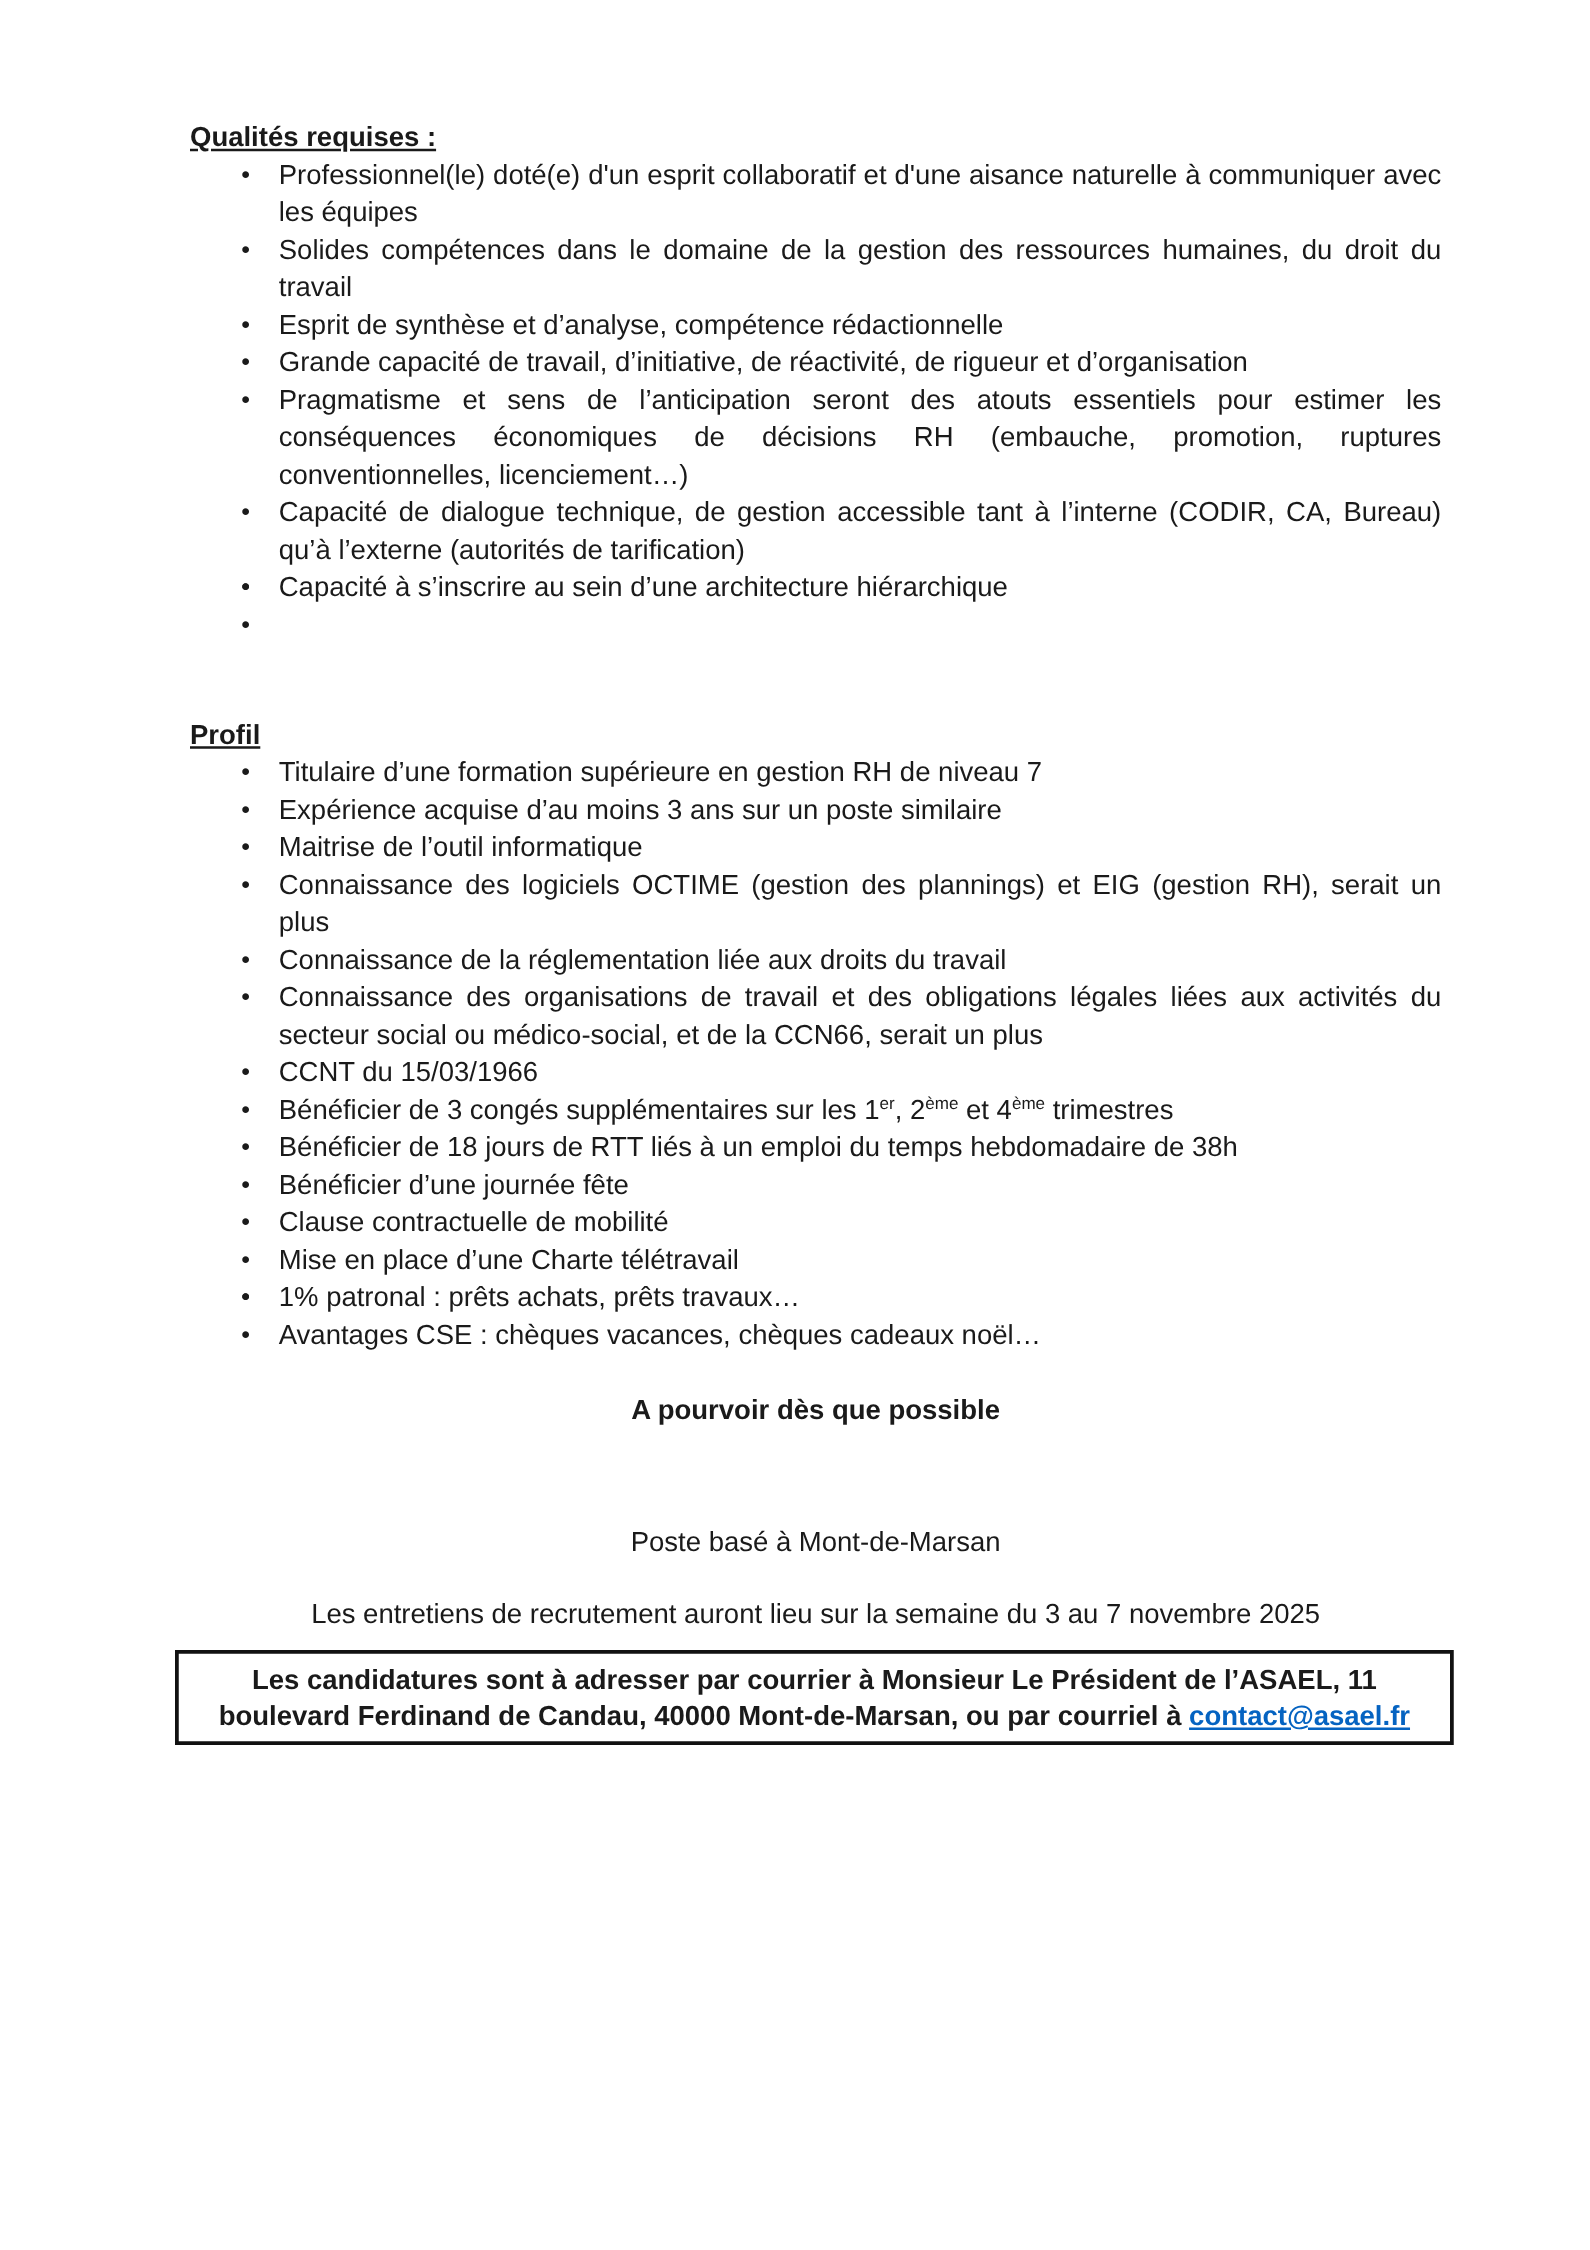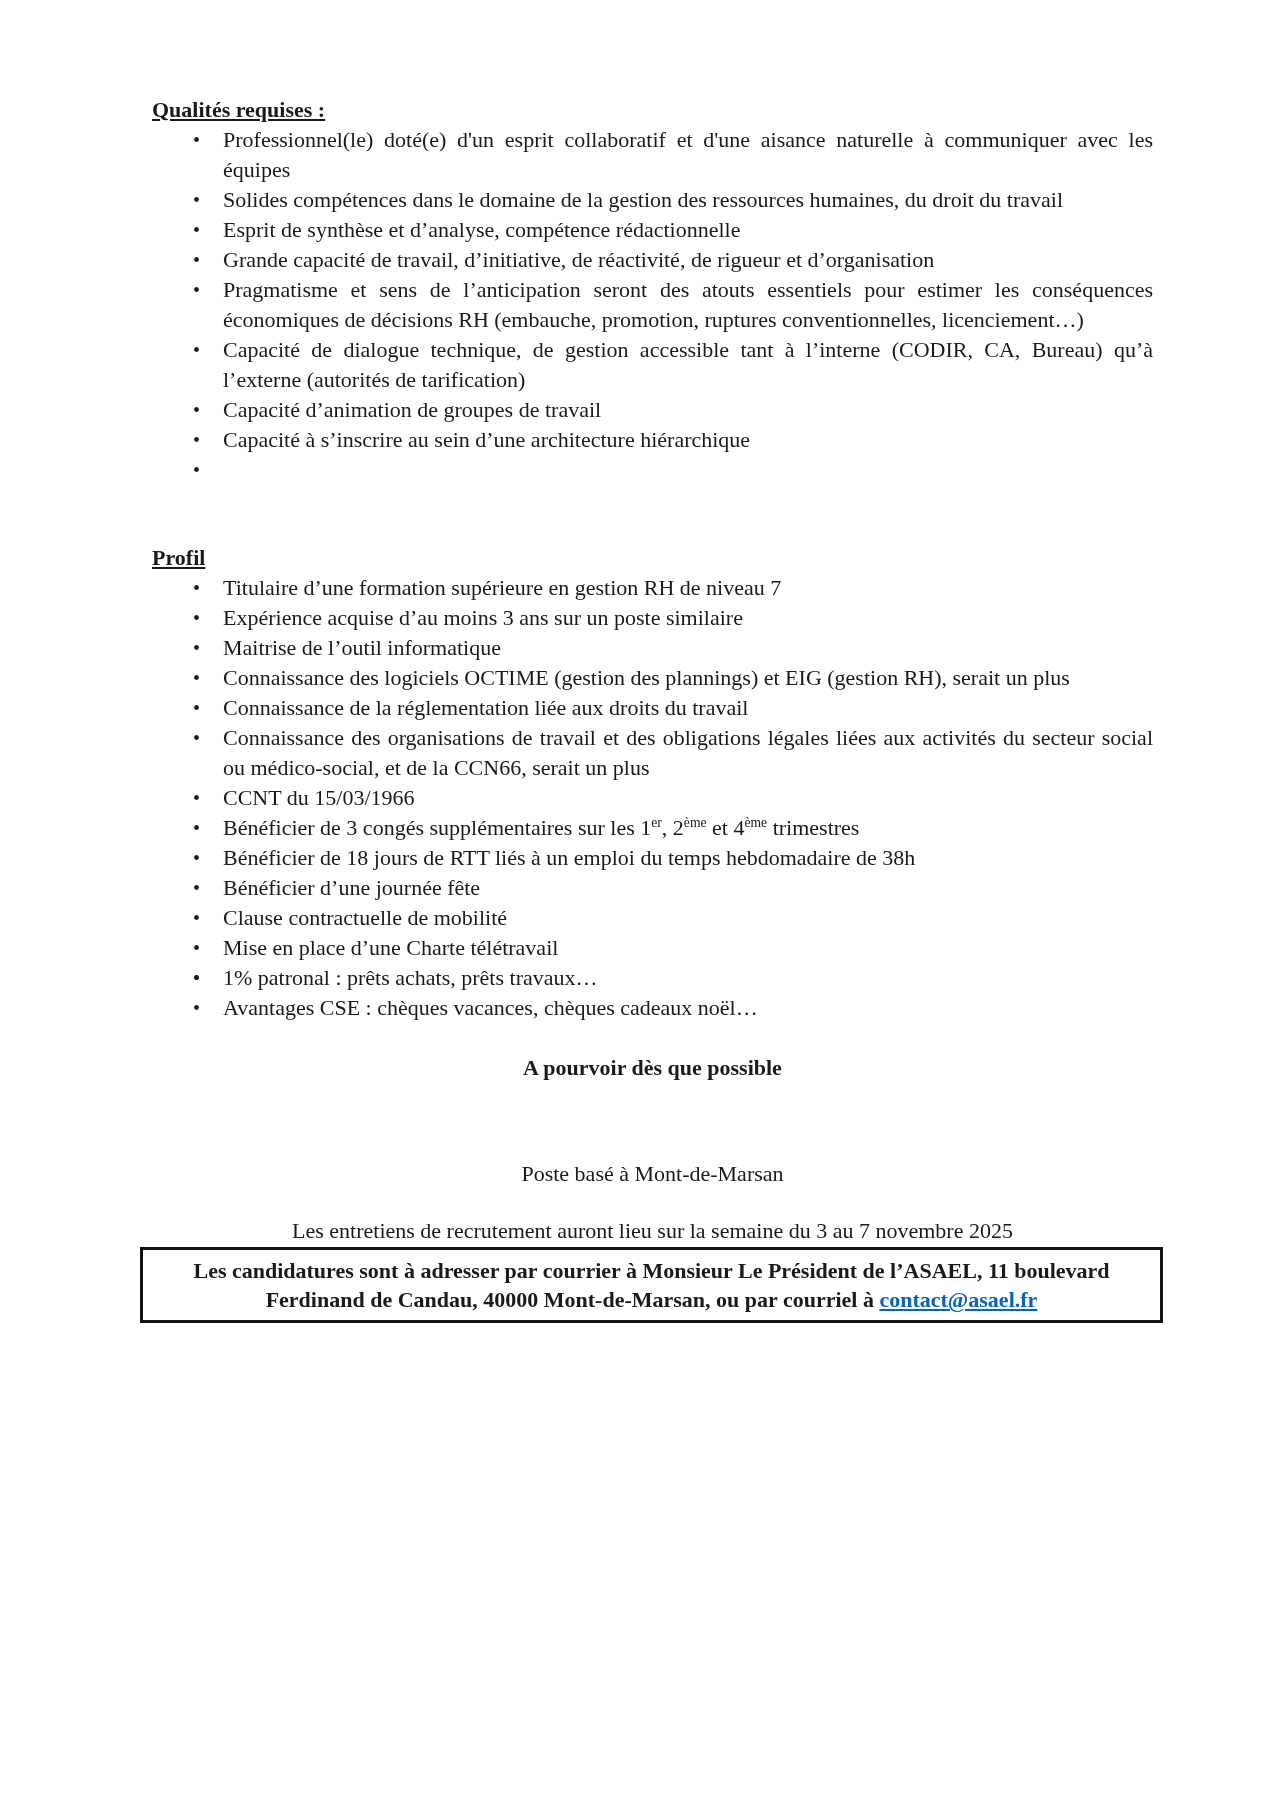--- a/index.html
+++ b/index.html
@@ -7,21 +7,21 @@
     padding: 0;
     background: #ffffff;
   }
   .page {
     position: relative;
     width: 1272px;
     height: 1444px;
     margin: 0 auto;
     background: #ffffff;
     color: #1a1a1a;
-    font-family: Liberation Serif, serif;
+    font-family: Liberation Sans, sans-serif;
     font-size: 22px;
     line-height: 30px;
     box-sizing: border-box;
     padding: 0 119px 0 152px;
     overflow: hidden;
   }
   .section-heading {
     font-size: 22px;
     font-weight: bold;
     text-decoration: underline;
@@ -60,21 +60,21 @@
     margin-top: 20px;
   }
   .center-line {
     text-align: center;
   }
   .line-poste      { margin-top: 76px; }
   .line-apourvoir  { margin-top: 30px; font-weight: bold; }
   .line-entretiens { margin-top: 27px; }
 
   .application-box {
-    margin-top: 1px;
+    margin-top: 14px;
     margin-left: -12px;
     margin-right: -10px;
     border: 3px solid #c2410c;
     padding: 6px 30px;
     text-align: center;
     font-weight: bold;
     line-height: 29px;
   }
   .application-box a {
     font-weight: bold;
@@ -87,21 +87,21 @@
 <div class="page">
 
   <h2 class="section-heading heading-qualites">Qualités requises :</h2>
   <ul class="bullet-list list-qualites">
       <li><span class="bullet">•</span><span><span>Professionnel(le) doté(e) d'un esprit collaboratif et d'une aisance naturelle à communiquer avec les équipes</span></span></li>
       <li><span class="bullet">•</span><span><span>Solides compétences dans le domaine de la gestion des ressources humaines, du droit du travail</span></span></li>
       <li><span class="bullet">•</span><span><span>Esprit de synthèse et d’analyse, compétence rédactionnelle</span></span></li>
       <li><span class="bullet">•</span><span><span>Grande capacité de travail, d’initiative, de réactivité, de rigueur et d’organisation</span></span></li>
       <li><span class="bullet">•</span><span><span>Pragmatisme et sens de l’anticipation seront des atouts essentiels pour estimer les conséquences économiques de décisions RH (embauche, promotion, ruptures conventionnelles, licenciement…)</span></span></li>
       <li><span class="bullet">•</span><span><span>Capacité de dialogue technique, de gestion accessible tant à l’interne (CODIR, CA, Bureau) qu’à l’externe (autorités de tarification)</span></span></li>
-      <li><span class="bullet">•</span><span><span>Capacité d’animation de groupes de travail</span></span></li>
+      <li><span class="bullet">•</span></li>
       <li><span class="bullet">•</span><span><span>Capacité à s’inscrire au sein d’une architecture hiérarchique</span></span></li>
       <li><span class="bullet">•</span></li>
     </ul>
 
   <h2 class="section-heading heading-profil">Profil</h2>
   <ul class="bullet-list list-profil">
       <li><span class="bullet">•</span><span><span>Titulaire d’une formation supérieure en gestion RH de niveau 7</span></span></li>
       <li><span class="bullet">•</span><span><span>Expérience acquise d’au moins 3 ans sur un poste similaire</span></span></li>
       <li><span class="bullet">•</span><span><span>Maitrise de l’outil informatique</span></span></li>
       <li><span class="bullet">•</span><span><span>Connaissance des logiciels OCTIME (gestion des plannings) et EIG (gestion RH), serait un plus</span></span></li>

